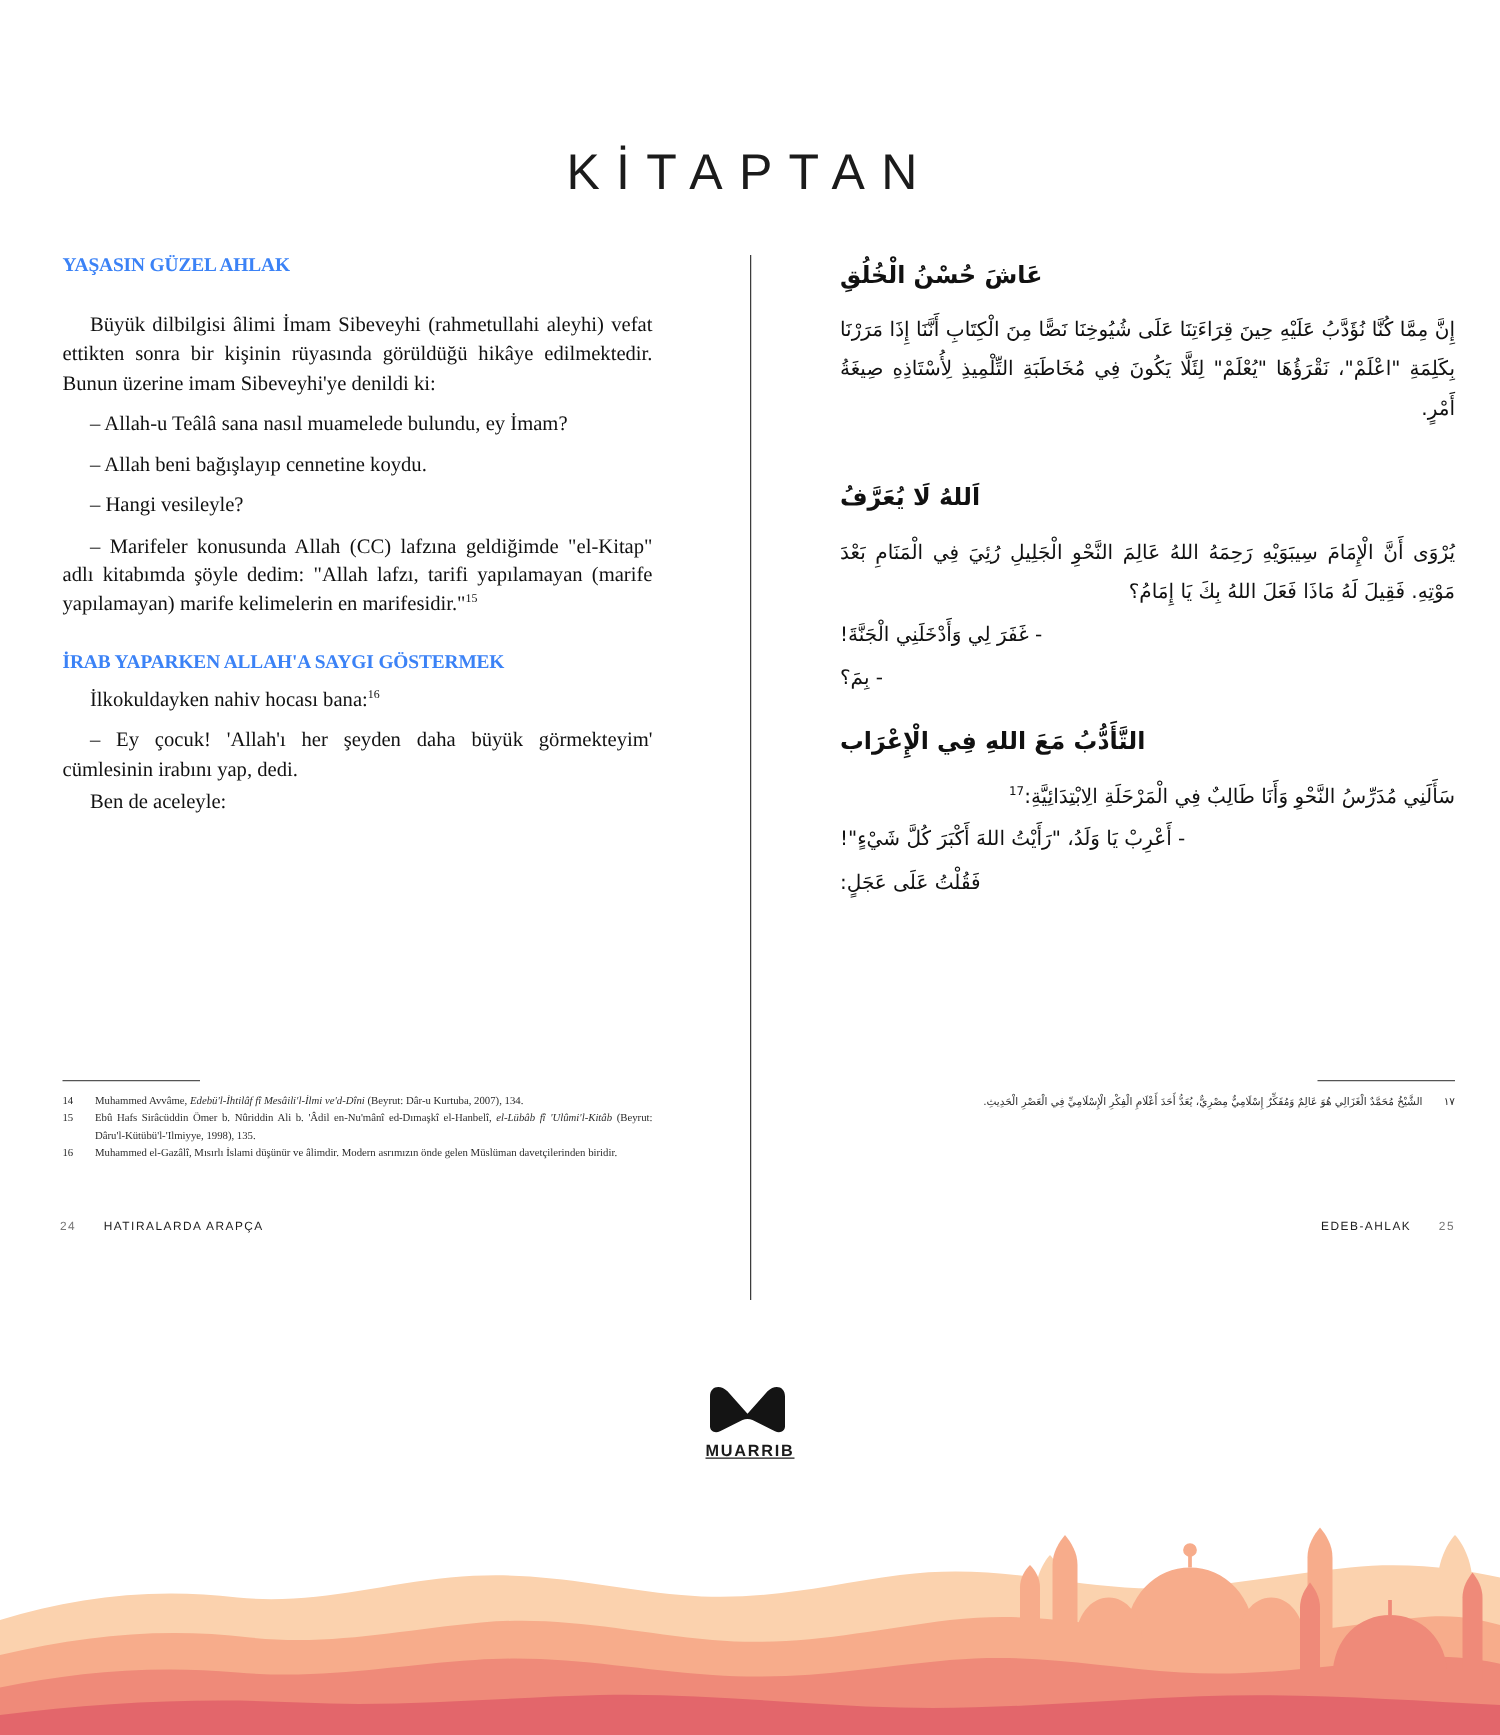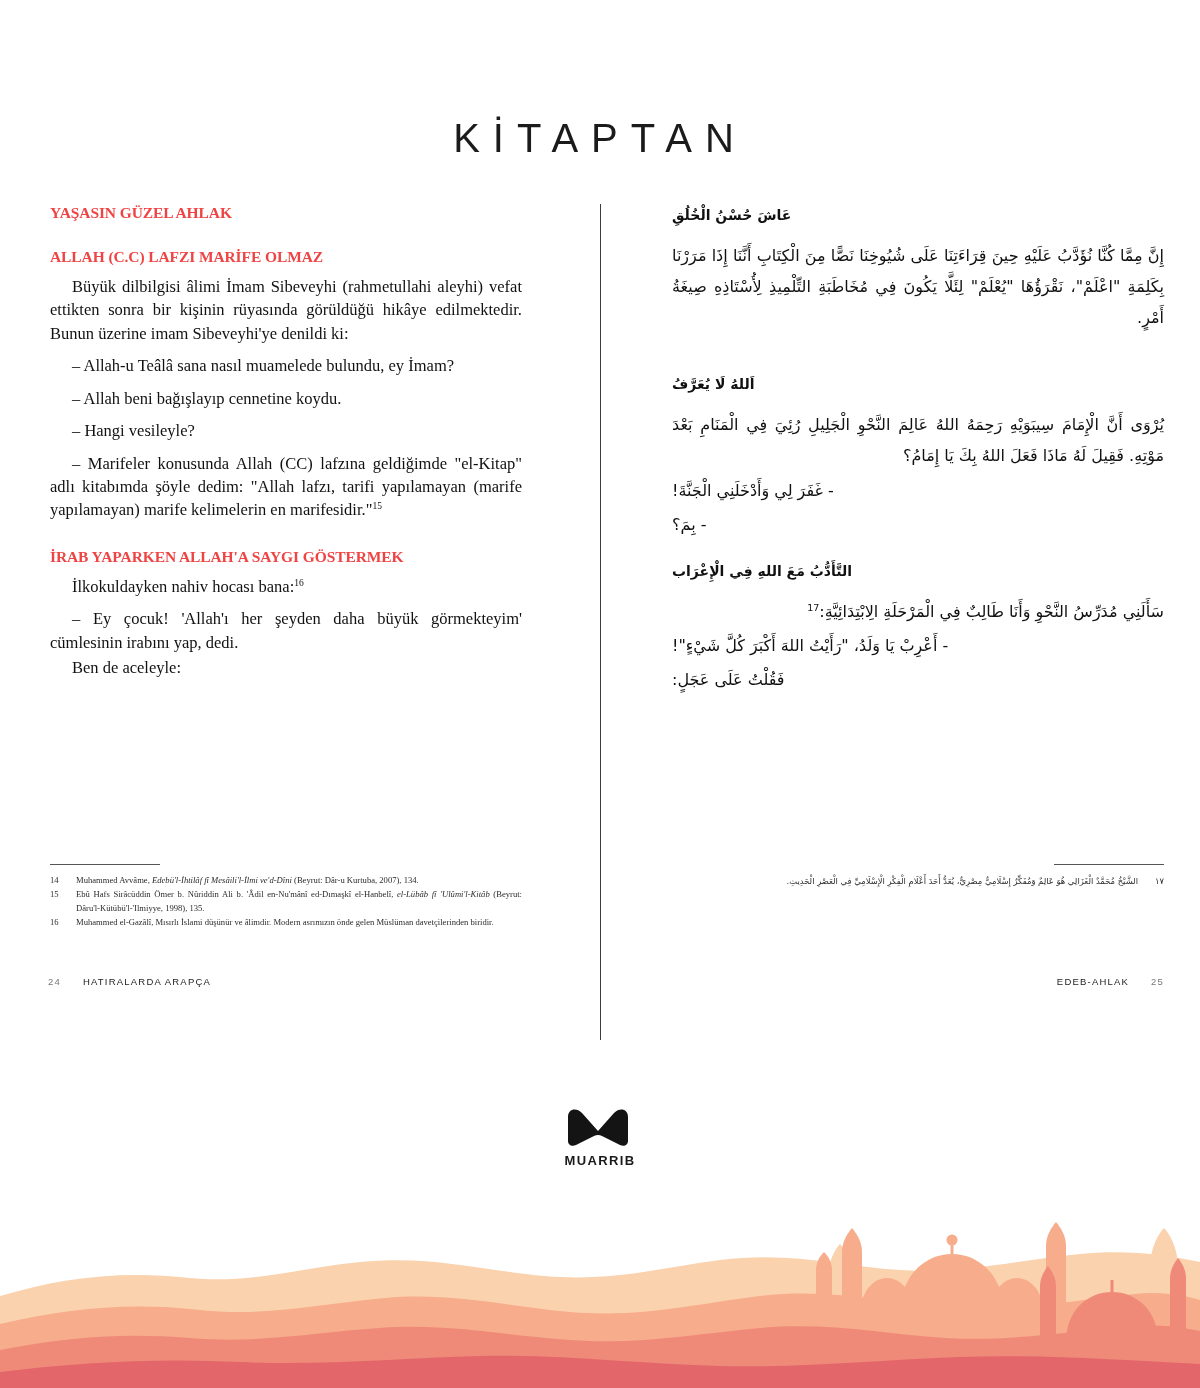--- a/index.html
+++ b/index.html
@@ -54,21 +54,21 @@
     left: 672px;
     width: 492px;
   }
 
   
   .tr-heading {
     font-family: "Liberation Serif", serif;
     font-weight: bold;
     font-size: 15.5px;
     letter-spacing: -0.1px;
-    color: #ef4444;
+    color: #3b82f6;
     margin: 0 0 9px 0;
   }
   .sec + .sec {
     margin-top: 26px;
   }
   .tr-p {
     font-size: 16.5px;
     line-height: 1.42;
     color: #111;
     margin: 0 0 2px 0;
@@ -89,21 +89,21 @@
     line-height: 0;
   }
 
   
   .ar-block {
     direction: rtl;
     text-align: justify;
     font-family: "DejaVu Sans", sans-serif;
   }
   .ar-heading {
-    font-size: 14px;
+    font-size: 19px;
     font-weight: bold;
     text-align: left;
     color: #111;
     margin: 0 0 12px 0;
     direction: rtl;
     line-height: 1.7;
   }
   .ar-p {
     font-size: 16px;
     line-height: 1.95;
@@ -203,20 +203,21 @@
     width: 72px;
     height: 44px;
   }
   .logo-word {
     font-family: "Liberation Sans", sans-serif;
     font-weight: bold;
     font-size: 13px;
     letter-spacing: 1.4px;
     color: #1a1a1a;
     margin-top: 4px;
+    text-decoration: underline;
   }
 
   
   .skyline {
     position: absolute;
     left: 0;
     bottom: 0;
     width: 1200px;
     height: 260px;
     overflow: hidden;
@@ -232,21 +233,20 @@
 
   <div class="divider"></div>
 
   <div class="page page-left">
 
     <div class="sec">
       <h2 class="tr-heading">YAŞASIN GÜZEL AHLAK</h2>
     </div>
 
     <div class="sec">
-      <h2 class="tr-heading">ALLAH (C.C) LAFZI MARİFE OLMAZ</h2>
       <p class="tr-p">Büyük dilbilgisi âlimi İmam Sibeveyhi (rahmetullahi aleyhi) vefat ettikten sonra bir kişinin rüyasında görüldüğü hikâye edilmektedir. Bunun üzerine imam Sibeveyhi'ye denildi ki:</p>
       <p class="tr-p dash">– Allah-u Teâlâ sana nasıl muamelede bulundu, ey İmam?</p>
       <p class="tr-p dash">– Allah beni bağışlayıp cennetine koydu.</p>
       <p class="tr-p dash">– Hangi vesileyle?</p>
       <p class="tr-p dash"><span>– Marifeler konusunda Allah (CC) lafzına geldiğimde "el-Kitap" adlı kitabımda şöyle dedim: "Allah lafzı, tarifi yapılamayan (marife yapılamayan) marife kelimelerin en marifesidir."</span><sup class="fn">15</sup></p>
     </div>
 
     <div class="sec">
       <h2 class="tr-heading">İRAB YAPARKEN ALLAH'A SAYGI GÖSTERMEK</h2>
       <p class="tr-p nodent"><span>İlkokuldayken nahiv hocası bana:</span><sup class="fn">16</sup></p>

